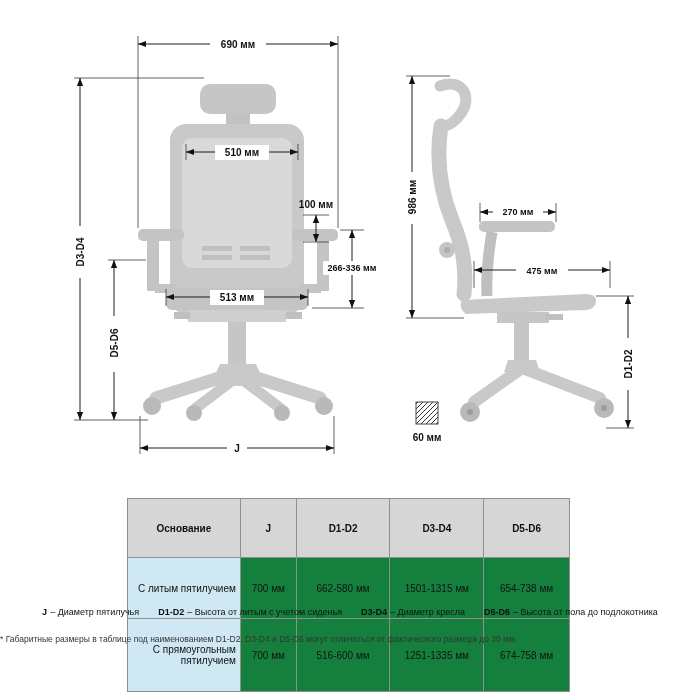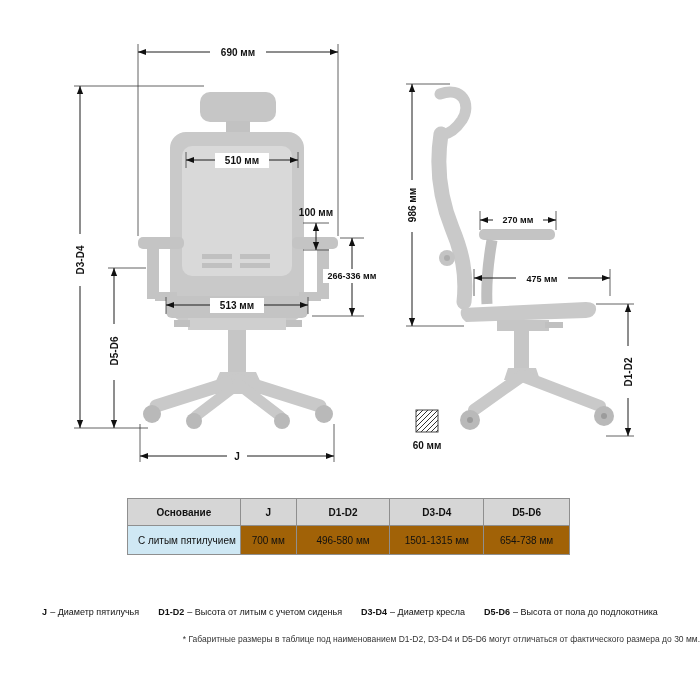--- a/index.html
+++ b/index.html
@@ -1,51 +1,51 @@
 <!DOCTYPE html>
 <html><head>
 <meta charset="utf-8">
 <style>
   html,body { margin:0; padding:0; }
   body {
     width:700px; height:700px; background:#ffffff; position:relative; overflow:hidden;
     font-family:"Liberation Sans","DejaVu Sans",sans-serif; color:#111;
   }
-  .stage { position:absolute; left:0; top:8px; }
+  .stage { position:absolute; left:0; top:0; }
   svg text { fill:#111; }
   .dimtext { font-size:10px; font-weight:bold; }
   .dimtext-sm { font-size:9px; font-weight:bold; }
   .dimline { stroke:#1c1c1c; stroke-width:1; }
   .extline { stroke:#3a3a3a; stroke-width:0.8; }
   .labelbox { fill:#ffffff; }
 
   .spec-table {
     position:absolute; left:127px; top:498px; width:443px;
     border-collapse:collapse; font-size:10px; color:#111;
   }
   .spec-table th, .spec-table td {
-    border:1px solid #8f8f8f; padding:2px 4px; text-align:center; vertical-align:middle;margin-top:16px;
+    border:1px solid #8f8f8f; padding:18px 4px; text-align:center; vertical-align:middle;margin-top:16px;
   }
   .spec-table th { background:#d6d6d6; font-weight:bold; height:22px; }
-  .spec-table td { background:#a16207; }
+  .spec-table td { background:#15803d; }
   .spec-table td.rowlabel { background:#cfe8f4; text-align:right; padding-left:8px; }
   .spec-table tr.r1 td { height:24px; }
   .spec-table tr.r2 td { height:36px; }
 
   .legend {
     position:absolute; top:607px; left:0; width:700px;
     display:flex; justify-content:center; gap:19px;
     font-size:9px; white-space:nowrap;
   }
   .legend .term { font-weight:bold; }
   .legend .desc { margin-left:3px; }
 
   .footnotes {
     position:absolute; top:631px; left:0; width:700px;
-    text-align:right; font-size:8.5px; color:#333333; line-height:1.95;
+    text-align:left; font-size:8.5px; color:#333333; line-height:1.95;
   }
 </style>
 </head>
 <body>
 
 <div class="stage">
 <svg width="700" height="480" viewBox="0 0 700 480">
   <defs>
     <marker id="aE" viewBox="0 0 10 10" refX="9" refY="5" markerWidth="9" markerHeight="9" orient="auto">
       <path d="M0,1.5 L9,5 L0,8.5 Z" fill="#111"></path>
@@ -222,24 +222,31 @@
       <tr>
     <th>Основание</th>
     <th>J</th>
     <th>D1-D2</th>
     <th>D3-D4</th>
     <th>D5-D6</th>
   </tr>
   <tr class="r1">
     <td class="rowlabel">С литым пятилучием</td>
     <td>700 мм</td>
-    <td>496-580 мм</td>
+    <td>662-580 мм</td>
     <td>1501-1315 мм</td>
     <td>654-738 мм</td>
   </tr>
+  <tr class="r2">
+    <td class="rowlabel">С прямоугольным пятилучием</td>
+    <td>700 мм</td>
+    <td>516-600 мм</td>
+    <td>1251-1335 мм</td>
+    <td>674-758 мм</td>
+  </tr>
 </tbody>
   </table>
 
 <div class="legend">
   <span>
     <span class="term">J</span><span class="desc">– Диаметр пятилучья</span>
   </span>
   <span>
     <span class="term">D1-D2</span><span class="desc">– Высота от литым с учетом сиденья</span>
   </span>

